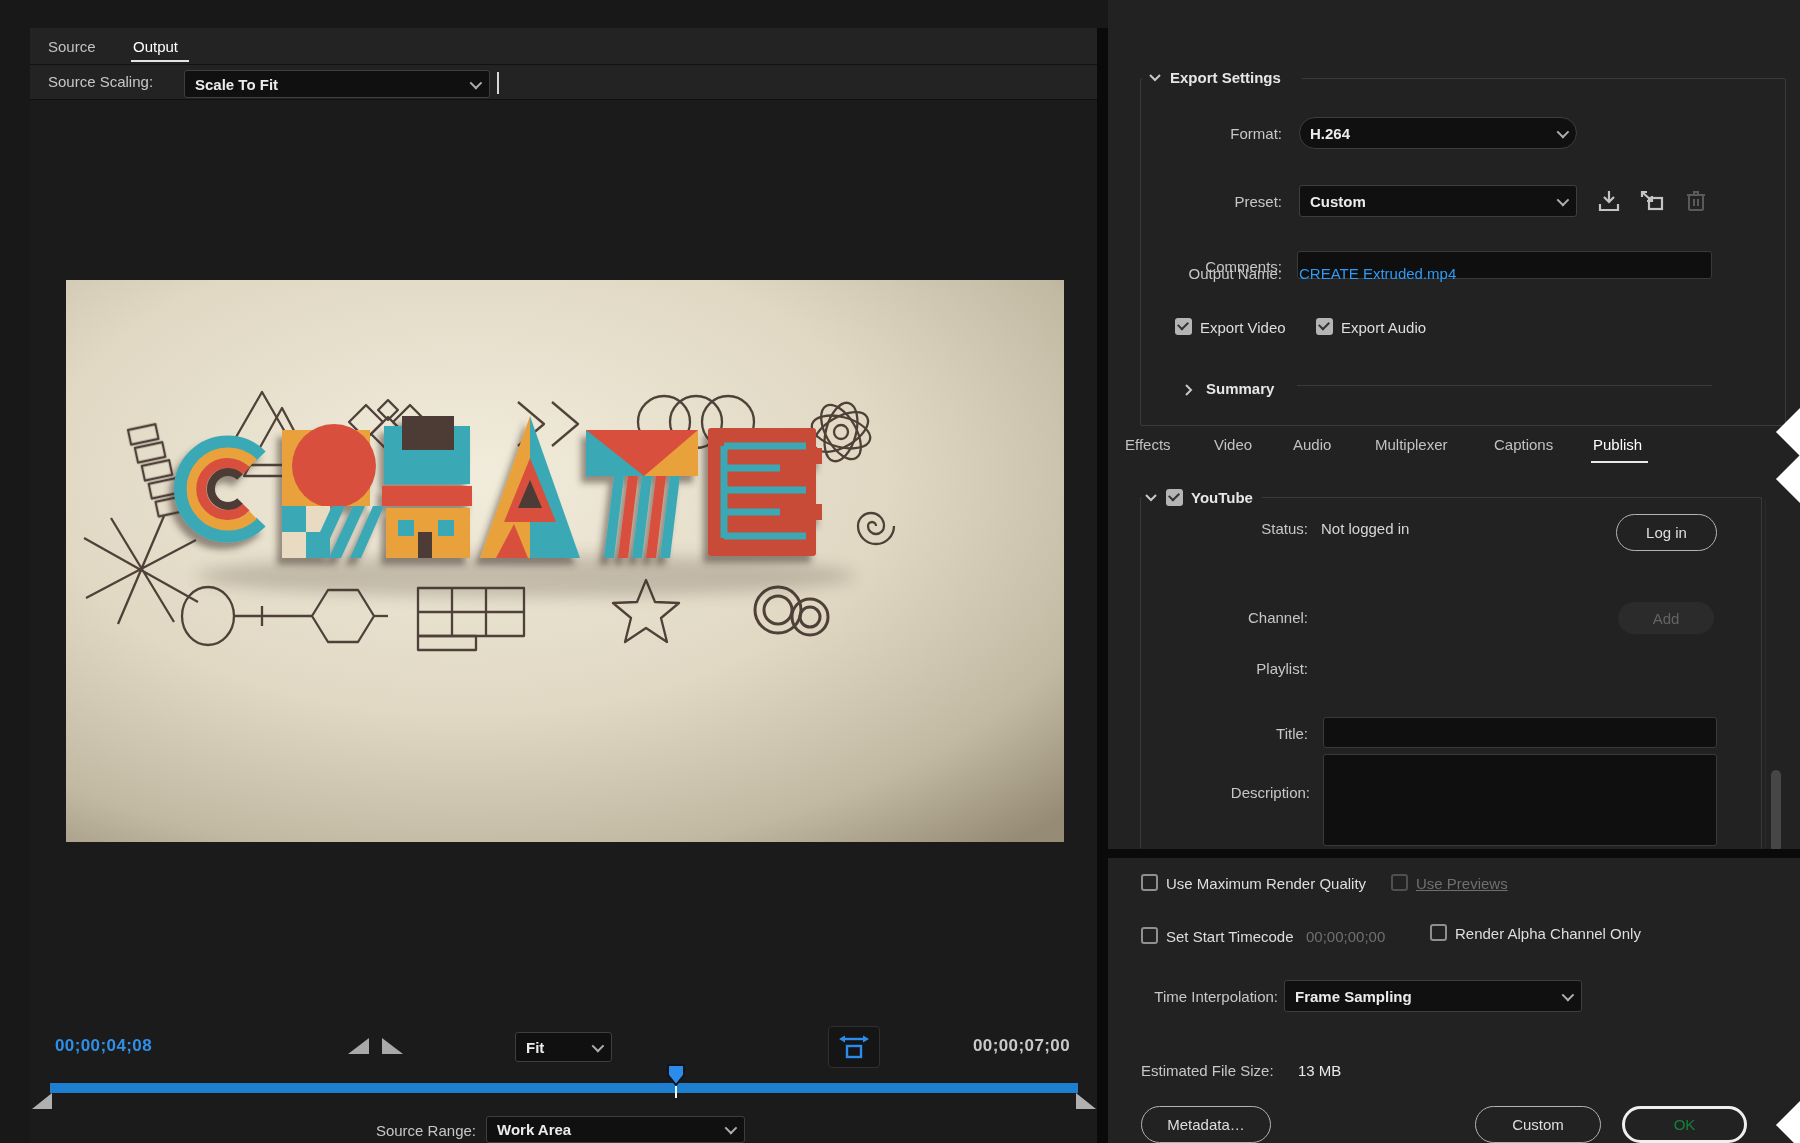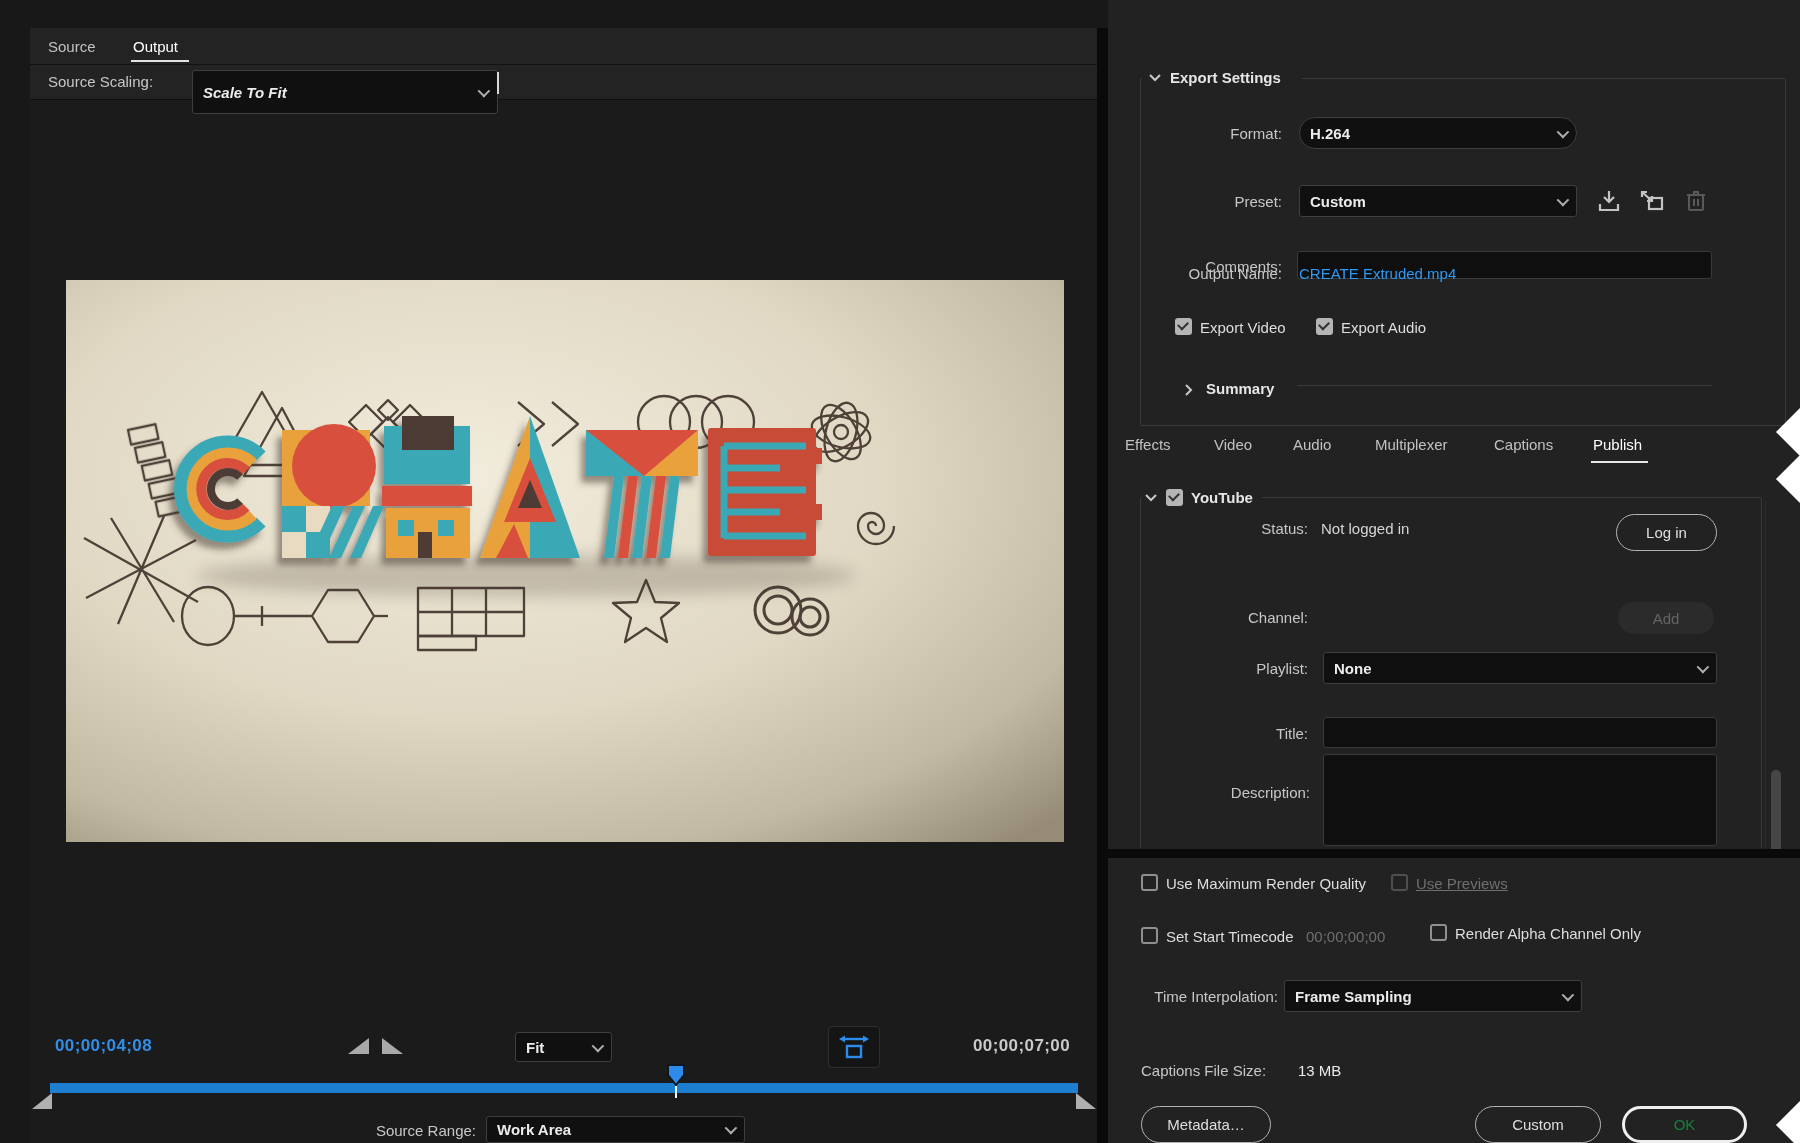--- a/index.html
+++ b/index.html
@@ -40,21 +40,21 @@
 
   <div class="abs" style="left:30px;top:28px;width:1067px;height:1115px;background:#1b1b1b;border-top:1px solid #2e2e2e;"></div>
 
   <div class="abs" style="left:30px;top:28px;width:1067px;height:36px;background:#232323;border-bottom:1px solid #121212;"></div>
   <div class="tab" style="left:48px;top:38px;">Source</div>
   <div class="tab active" style="left:133px;top:38px;">Output</div>
   <div class="abs" style="left:131px;top:60px;width:58px;height:2px;background:#e3e3e3;"></div>
 
   <div class="abs" style="left:30px;top:65px;width:1067px;height:34px;background:#232323;border-bottom:1px solid #0f0f0f;"></div>
   <div class="lbl" style="left:48px;top:73px;">Source Scaling:</div>
-  <div class="dd" style="left:192px;top:70px;width:306px;height:44px;font-style:italic;">
+  <div class="dd" style="left:184px;top:70px;width:306px;height:28px;">
     <span>Scale To Fit</span>
     <span class="caret"></span>
   </div>
   <div class="abs" style="left:497px;top:72px;width:2px;height:22px;background:#d8d8d8;"></div>
 
   <div class="abs" style="left:66px;top:280px;width:998px;height:562px;">
     <svg width="998" height="562" viewBox="0 0 998 562">
       <defs>
         <radialGradient id="bg" cx="40%" cy="35%" r="85%">
           <stop offset="0" stop-color="#f2ecdc"></stop>
@@ -278,24 +278,20 @@
   </div>
 
   <div class="lbl lbl-r" style="left:1180px;top:520px;width:128px;">Status:</div>
   <div class="lbl" style="left:1321px;top:520px;color:#d6d6d6;">Not logged in</div>
   <div class="pill" style="left:1616px;top:514px;width:101px;height:37px;">Log in</div>
 
   <div class="lbl lbl-r" style="left:1180px;top:609px;width:128px;">Channel:</div>
   <div class="pill dimbtn" style="left:1618px;top:602px;width:96px;height:32px;border-radius:16px;">Add</div>
 
   <div class="lbl lbl-r" style="left:1180px;top:660px;width:128px;">Playlist:</div>
-  <div class="dd" style="left:1323px;top:652px;width:394px;height:32px;">
-    <span>None</span>
-    <span class="caret"></span>
-  </div>
 
   <div class="lbl lbl-r" style="left:1180px;top:725px;width:128px;">Title:</div>
   <div class="tin" style="left:1323px;top:717px;width:394px;height:31px;"></div>
 
   <div class="lbl lbl-r" style="left:1160px;top:784px;width:150px;">Description:</div>
   <div class="tin" style="left:1323px;top:754px;width:394px;height:92px;"></div>
 
   <div class="abs" style="left:1765px;top:500px;width:1px;height:348px;background:#2b2b2b;"></div>
   <div class="abs" style="left:1771px;top:770px;width:10px;height:82px;background:#464646;border-radius:5px;"></div>
 
@@ -311,21 +307,21 @@
   <div class="lbl dim" style="left:1306px;top:928px;">00;00;00;00</div>
   <div class="cb un" style="left:1430px;top:924px;"></div>
   <div class="lbl" style="left:1455px;top:925px;color:#dedede;">Render Alpha Channel Only</div>
 
   <div class="lbl lbl-r" style="left:1140px;top:988px;width:138px;">Time Interpolation:</div>
   <div class="dd" style="left:1284px;top:980px;width:298px;height:32px;">
     <span>Frame Sampling</span>
     <span class="caret"></span>
   </div>
 
-  <div class="lbl" style="left:1141px;top:1062px;">Captions File Size:</div>
+  <div class="lbl" style="left:1141px;top:1062px;">Estimated File Size:</div>
   <div class="lbl" style="left:1298px;top:1062px;color:#e9e9e9;">13 MB</div>
 
   <div class="pill" style="left:1141px;top:1106px;width:130px;height:37px;">Metadata…</div>
   <div class="pill" style="left:1475px;top:1106px;width:126px;height:37px;">Custom</div>
   <div class="pill primary" style="left:1622px;top:1106px;width:125px;height:37px;">OK</div>
 
   <div class="abs" style="left:1783px;top:415px;width:34px;height:34px;background:#ffffff;transform:rotate(45deg);"></div>
   <div class="abs" style="left:1783px;top:462px;width:34px;height:34px;background:#ffffff;transform:rotate(45deg);"></div>
   <div class="abs" style="left:1783px;top:1108px;width:34px;height:34px;background:#ffffff;transform:rotate(45deg);"></div>
 

